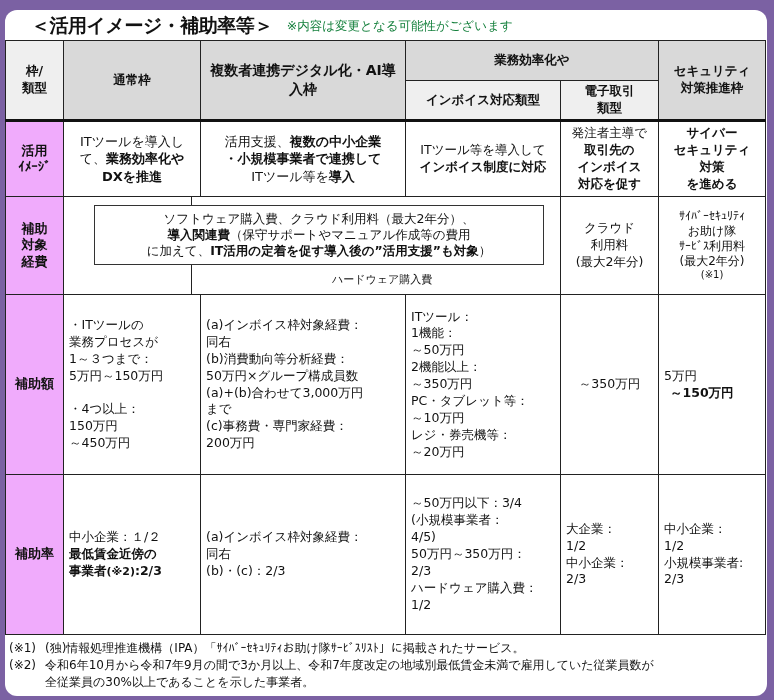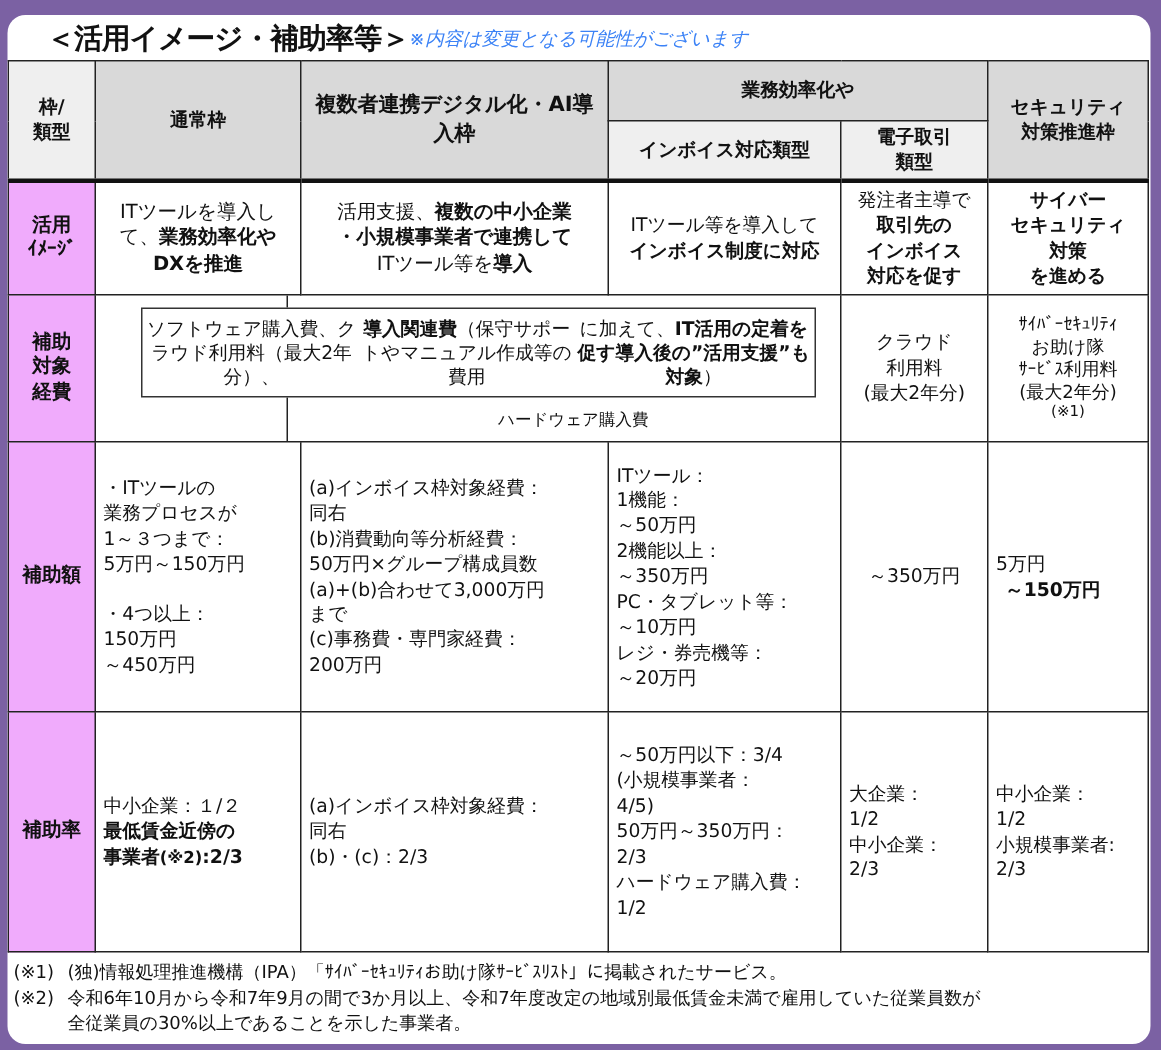--- a/index.html
+++ b/index.html
@@ -16,21 +16,21 @@
     width: 762px; height: 686px;
     background: #fff;
     border-radius: 12px;
     overflow: hidden;
   }
   .title-row {
     position: absolute; left: 10px; top: 2px; height: 28px;
     display: flex; align-items: center; white-space: nowrap;
   }
   .title { font-size: 19px; font-weight: bold; letter-spacing: -0.5px; margin-left: 16px; }
-  .note { font-size: 12.5px; color: #3b82f6; font-style: italic; }
+  .note { font-size: 12.5px; margin-left: 14px; color: #15803d; }
   table {
     position: absolute; left: 0; top: 30px;
     width: 760px;
     border-collapse: collapse;
     table-layout: fixed;
     font-size: 12.5px;
     line-height: 1.35;
   }
   td, th {
     border: 1.5px solid #222;
@@ -47,21 +47,21 @@
   .left { text-align: left; }
   .small { font-size: 11px; }
   .tiny { font-size: 10px; }
   .pre { white-space: pre-line; }
   .cost-cell { position: relative; padding: 0; }
   .cost-box {
     position: absolute; left: 30px; top: 8px;
     width: 450px; height: 60px;
     border: 1.5px solid #333; background: #fff;
     font-size: 12.5px; line-height: 1.3;
-    display: flex; justify-content: center; align-items: center;
+    display: flex; flex-direction: column; justify-content: center; align-items: center;
     z-index: 2;
   }
   .hw-label {
     position: absolute; left: 268px; bottom: 6px;
     font-size: 11px;
   }
   .hw-divider {
     position: absolute; left: 127px; top: 0; bottom: 0;
     border-left: 1.5px solid #222;
   }

